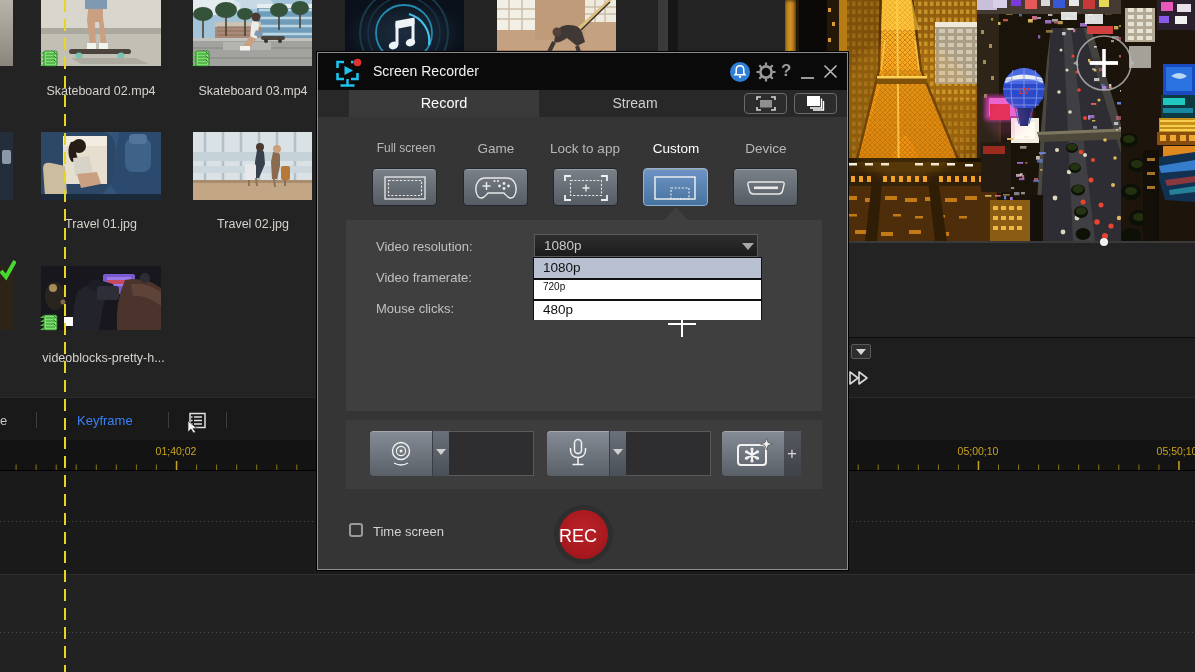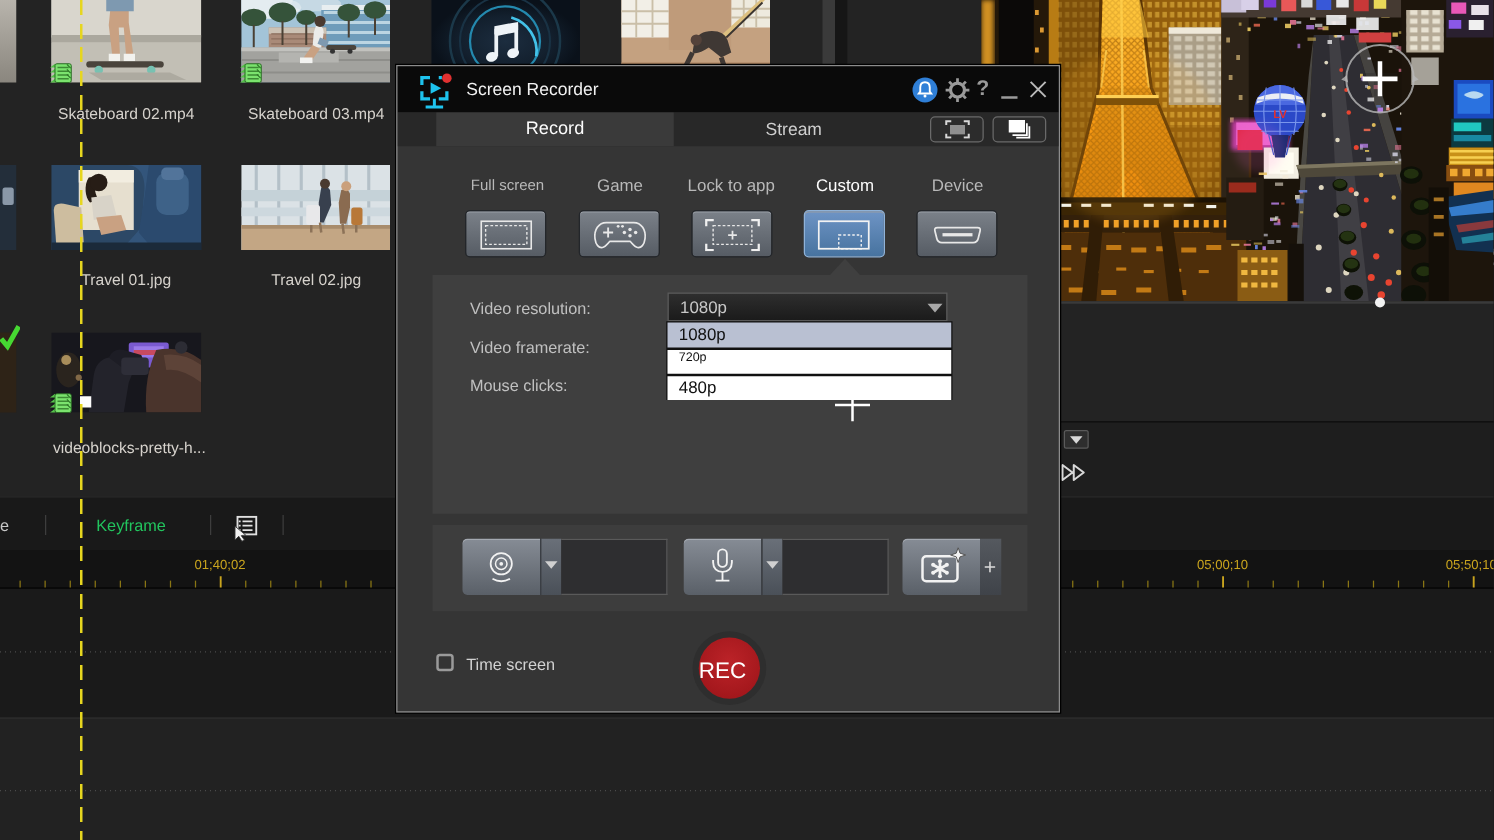--- a/index.html
+++ b/index.html
@@ -633,21 +633,21 @@
 <div class="abs" style="left:851px;top:344px;width:20px;height:15px;background:#2e2e2e;border:1px solid #5a5a5a;border-radius:2px"></div>
 <div class="abs" style="left:856px;top:349px;width:0;height:0;border-left:5px solid transparent;border-right:5px solid transparent;border-top:6px solid #d8d8d8"></div>
 <svg class="abs" style="left:846px;top:369px" width="26" height="18" viewBox="0 0 26 18">
   <path d="M2 3 L2 15" stroke="#d8d8d8" stroke-width="1.6" fill="none"></path>
   <path d="M4 15 L12 9 L4 3 Z M13 15 L21 9 L13 3 Z" fill="none" stroke="#d8d8d8" stroke-width="1.6" stroke-linejoin="round"></path>
 </svg>
 
 <div class="abs" style="left:0;top:397px;width:1195px;height:43px;background:#191919;border-top:1px solid #2a2a2a"></div>
 <div class="abs" style="left:0;top:413px;color:#c8c8c8;font-size:13px">e</div>
 <div class="abs" style="left:36px;top:412px;width:1px;height:16px;background:#3d3d3d"></div>
-<div class="abs lbl" style="left:77px;top:413px;color:#22c55e;font-size:13px">Keyframe</div>
+<div class="abs lbl" style="left:77px;top:413px;color:#3b82f6;font-size:13px">Keyframe</div>
 <div class="abs" style="left:168px;top:412px;width:1px;height:16px;background:#3d3d3d"></div>
 <svg class="abs" style="left:187px;top:412px" width="22" height="22" viewBox="0 0 22 22">
   <rect x="3" y="1.5" width="15" height="14" fill="none" stroke="#e0e0e0" stroke-width="1.5"></rect>
   <path d="M7 5 H15 M7 8.5 H15 M7 12 H15" stroke="#e0e0e0" stroke-width="1.4"></path>
   <path d="M4 5 H5.5 M4 8.5 H5.5 M4 12 H5.5" stroke="#e0e0e0" stroke-width="1.4"></path>
   <path d="M1 9 L1 20 L4 17 L6.5 21 L8.5 20 L6 16.5 L9.5 16 Z" fill="#f2f2f2" stroke="#333" stroke-width="0.7"></path>
 </svg>
 <div class="abs" style="left:226px;top:412px;width:1px;height:16px;background:#3d3d3d"></div>
 
 <div class="abs" style="left:0;top:440px;width:1195px;height:31px;background:#131313;border-bottom:1px solid #000"></div>

